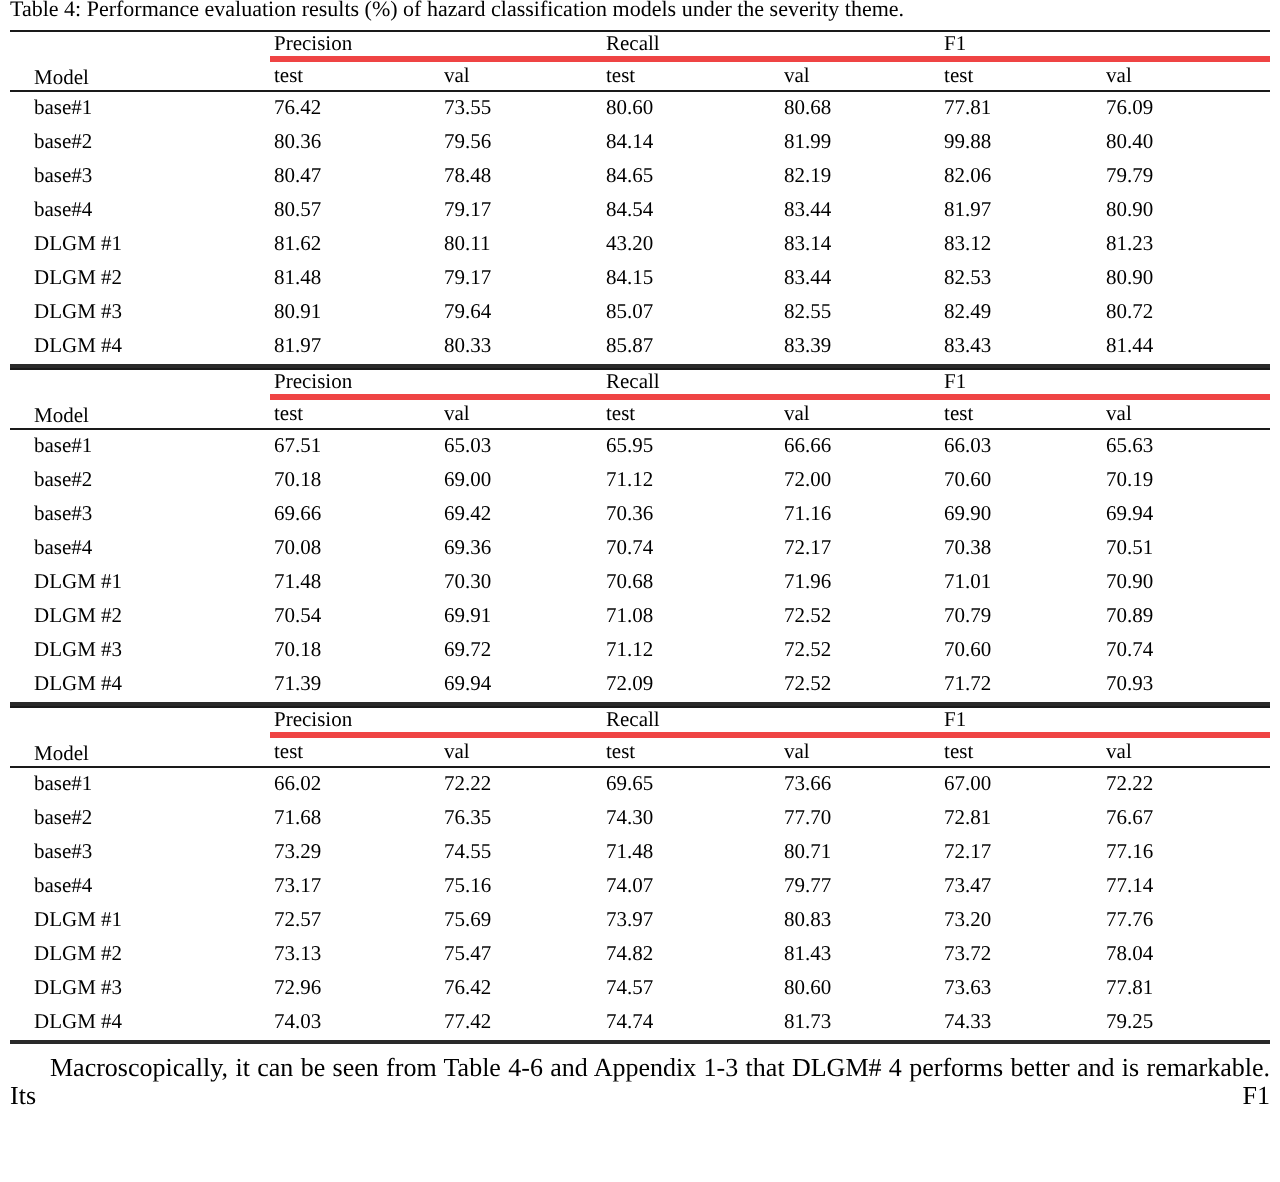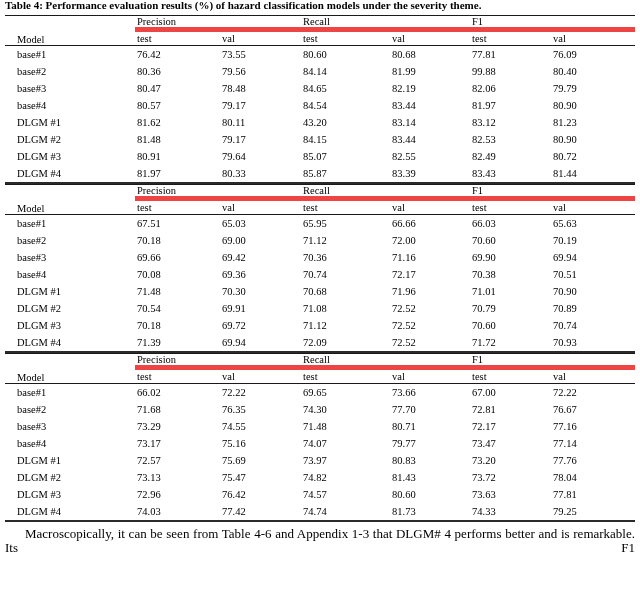--- a/index.html
+++ b/index.html
@@ -13,21 +13,20 @@
   }
   .sheet {
     padding: 0 5px;
     margin-top: -4px; 
   }
   .caption {
     font-size: 11px;
     line-height: 13px;
     margin: 3px 0 3px 0;
     white-space: nowrap;
-    font-weight: bold;
   }
   table.results {
     width: 630px;
     table-layout: fixed;
     border-collapse: collapse;
     border-top: 1px solid #1a1a1a;
     border-bottom: 2.5px solid #2a2a2a;
     font-size: 10.5px;
   }
   table.results th, table.results td {
@@ -45,21 +44,21 @@
   col.c4 { width: 80px; }
   col.c5 { width: 81px; }
   col.c6 { width: 84px; }
 
   thead th.model {
     vertical-align: middle;
     padding-left: 12px;
     border-bottom: 1px solid #1a1a1a; 
   }
   thead tr.grp th { height: 14px; vertical-align: bottom; }
-  thead tr.grp th.grp-h { border-bottom: 5px solid #ef4444; } 
+  thead tr.grp th.grp-h { border-bottom: 3px solid #ef4444; } 
   thead tr.sub th { height: 16px; vertical-align: middle; border-bottom: 1px solid #1a1a1a; }
 
   tbody td { height: 17px; line-height: 17px; vertical-align: middle; }
   tbody td.model { padding-left: 12px; }
   td.bold { font-weight: bold; }
 
   .footer-para {
     font-size: 13px;
     line-height: 14px;
     margin-top: 5px;

